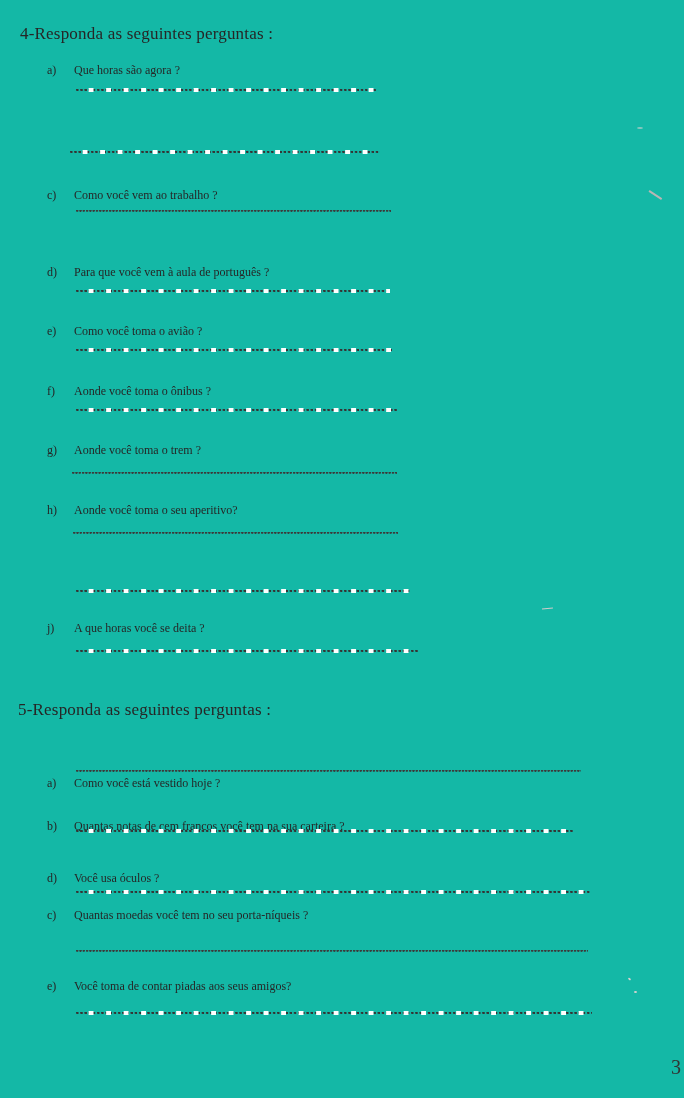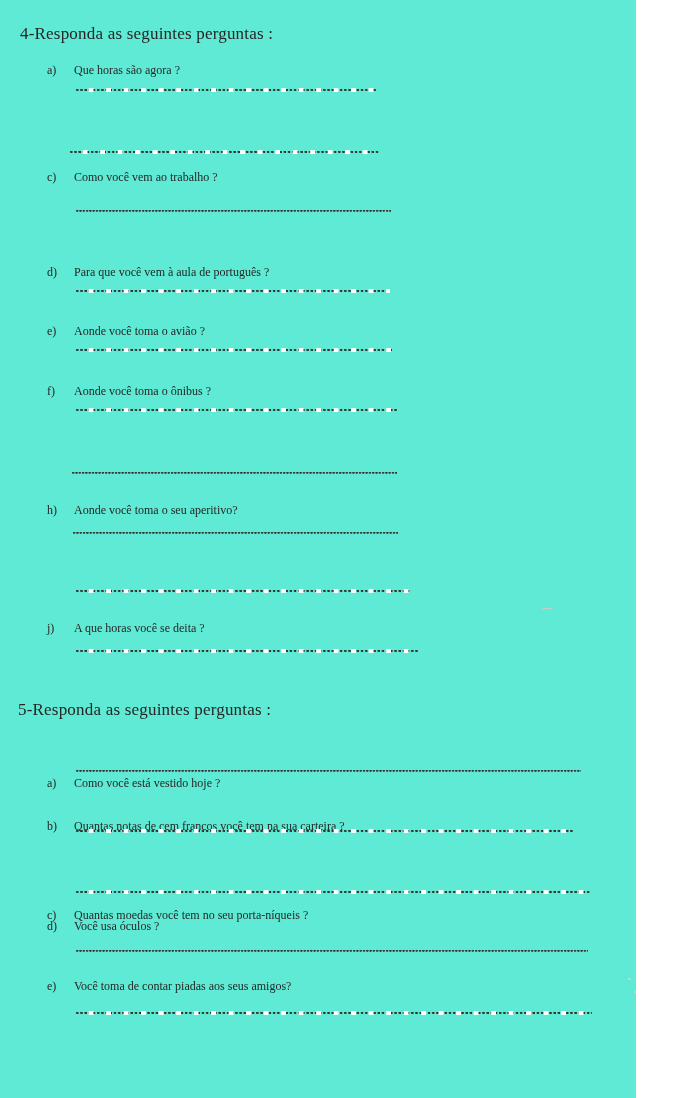--- a/index.html
+++ b/index.html
@@ -2,23 +2,23 @@
 <html><head>
 <meta charset="utf-8">
 <style>
   html, body {
     margin: 0;
     padding: 0;
     background: #ffffff;
   }
   .page {
     position: relative;
-    width: 636px;
+    width: 684px;
     height: 1098px;
-    background: #5eead4;
+    background: #14b8a6;
     font-family: "Liberation Serif", "DejaVu Serif", serif;
     color: #262626;
     overflow: hidden;
   }
   .heading {
     position: absolute;
     left: 20px;
     font-size: 17px;
     letter-spacing: 0.2px;
     white-space: nowrap;
@@ -98,40 +98,43 @@
 
   <div class="heading" style="top:24px">4-Responda as seguintes perguntas :</div>
 
   <div class="q" style="top:63px">
     <span class="q-letter">a)</span><span class="q-text">Que horas são agora ?</span>
   </div>
   <div class="dots dots-grouped" style="top:88px;width:300px"></div>
 
   <div class="dots dots-grouped" style="top:150px;left:70px;width:310px"></div>
 
-  <div class="q" style="top:170px">
+  <div class="q" style="top:188px">
     <span class="q-letter">c)</span><span class="q-text">Como você vem ao trabalho ?</span>
   </div>
   <div class="dots dots-fine" style="top:209px;width:315px"></div>
 
   <div class="q" style="top:265px">
     <span class="q-letter">d)</span><span class="q-text">Para que você vem à aula de português ?</span>
   </div>
   <div class="dots dots-grouped" style="top:289px;width:314px"></div>
 
   <div class="q" style="top:324px">
-    <span class="q-letter">e)</span><span class="q-text">Aonde você toma o avião ?</span>
+    <span class="q-letter">e)</span><span class="q-text">Como você toma o avião ?</span>
   </div>
   <div class="dots dots-grouped" style="top:348px;width:316px"></div>
 
   <div class="q" style="top:384px">
     <span class="q-letter">f)</span><span class="q-text">Aonde você toma o ônibus ?</span>
   </div>
   <div class="dots dots-grouped" style="top:408px;width:322px"></div>
 
+  <div class="q" style="top:443px">
+    <span class="q-letter">g)</span><span class="q-text">Aonde você toma o trem ?</span>
+  </div>
   <div class="dots dots-fine" style="top:471px;left:72px;width:325px"></div>
 
   <div class="q" style="top:503px">
     <span class="q-letter">h)</span><span class="q-text">Aonde você toma o seu aperitivo?</span>
   </div>
   <div class="dots dots-fine" style="top:531px;left:73px;width:325px"></div>
 
   <div class="dots dots-grouped" style="top:589px;width:335px"></div>
 
   <div class="q" style="top:621px">
@@ -149,21 +152,21 @@
   <div class="q" style="top:819px">
     <span class="q-letter">b)</span><span class="q-text">Quantas notas de cem francos você tem na sua carteira ?</span>
   </div>
   <div class="dots dots-grouped" style="top:829px;width:498px"></div>
 
   <div class="q" style="top:908px">
     <span class="q-letter">c)</span><span class="q-text">Quantas moedas você tem no seu porta-níqueis ?</span>
   </div>
   <div class="dots dots-grouped" style="top:890px;width:514px"></div>
 
-  <div class="q" style="top:919px">
+  <div class="q" style="top:871px">
     <span class="q-letter">d)</span><span class="q-text">Você usa óculos ?</span>
   </div>
   <div class="dots dots-fine" style="top:949px;width:512px"></div>
 
   <div class="q" style="top:979px">
     <span class="q-letter">e)</span><span class="q-text">Você toma de contar piadas aos seus amigos?</span>
   </div>
   <div class="dots dots-grouped" style="top:1011px;width:516px"></div>
 
   <div class="page-number">3</div>

